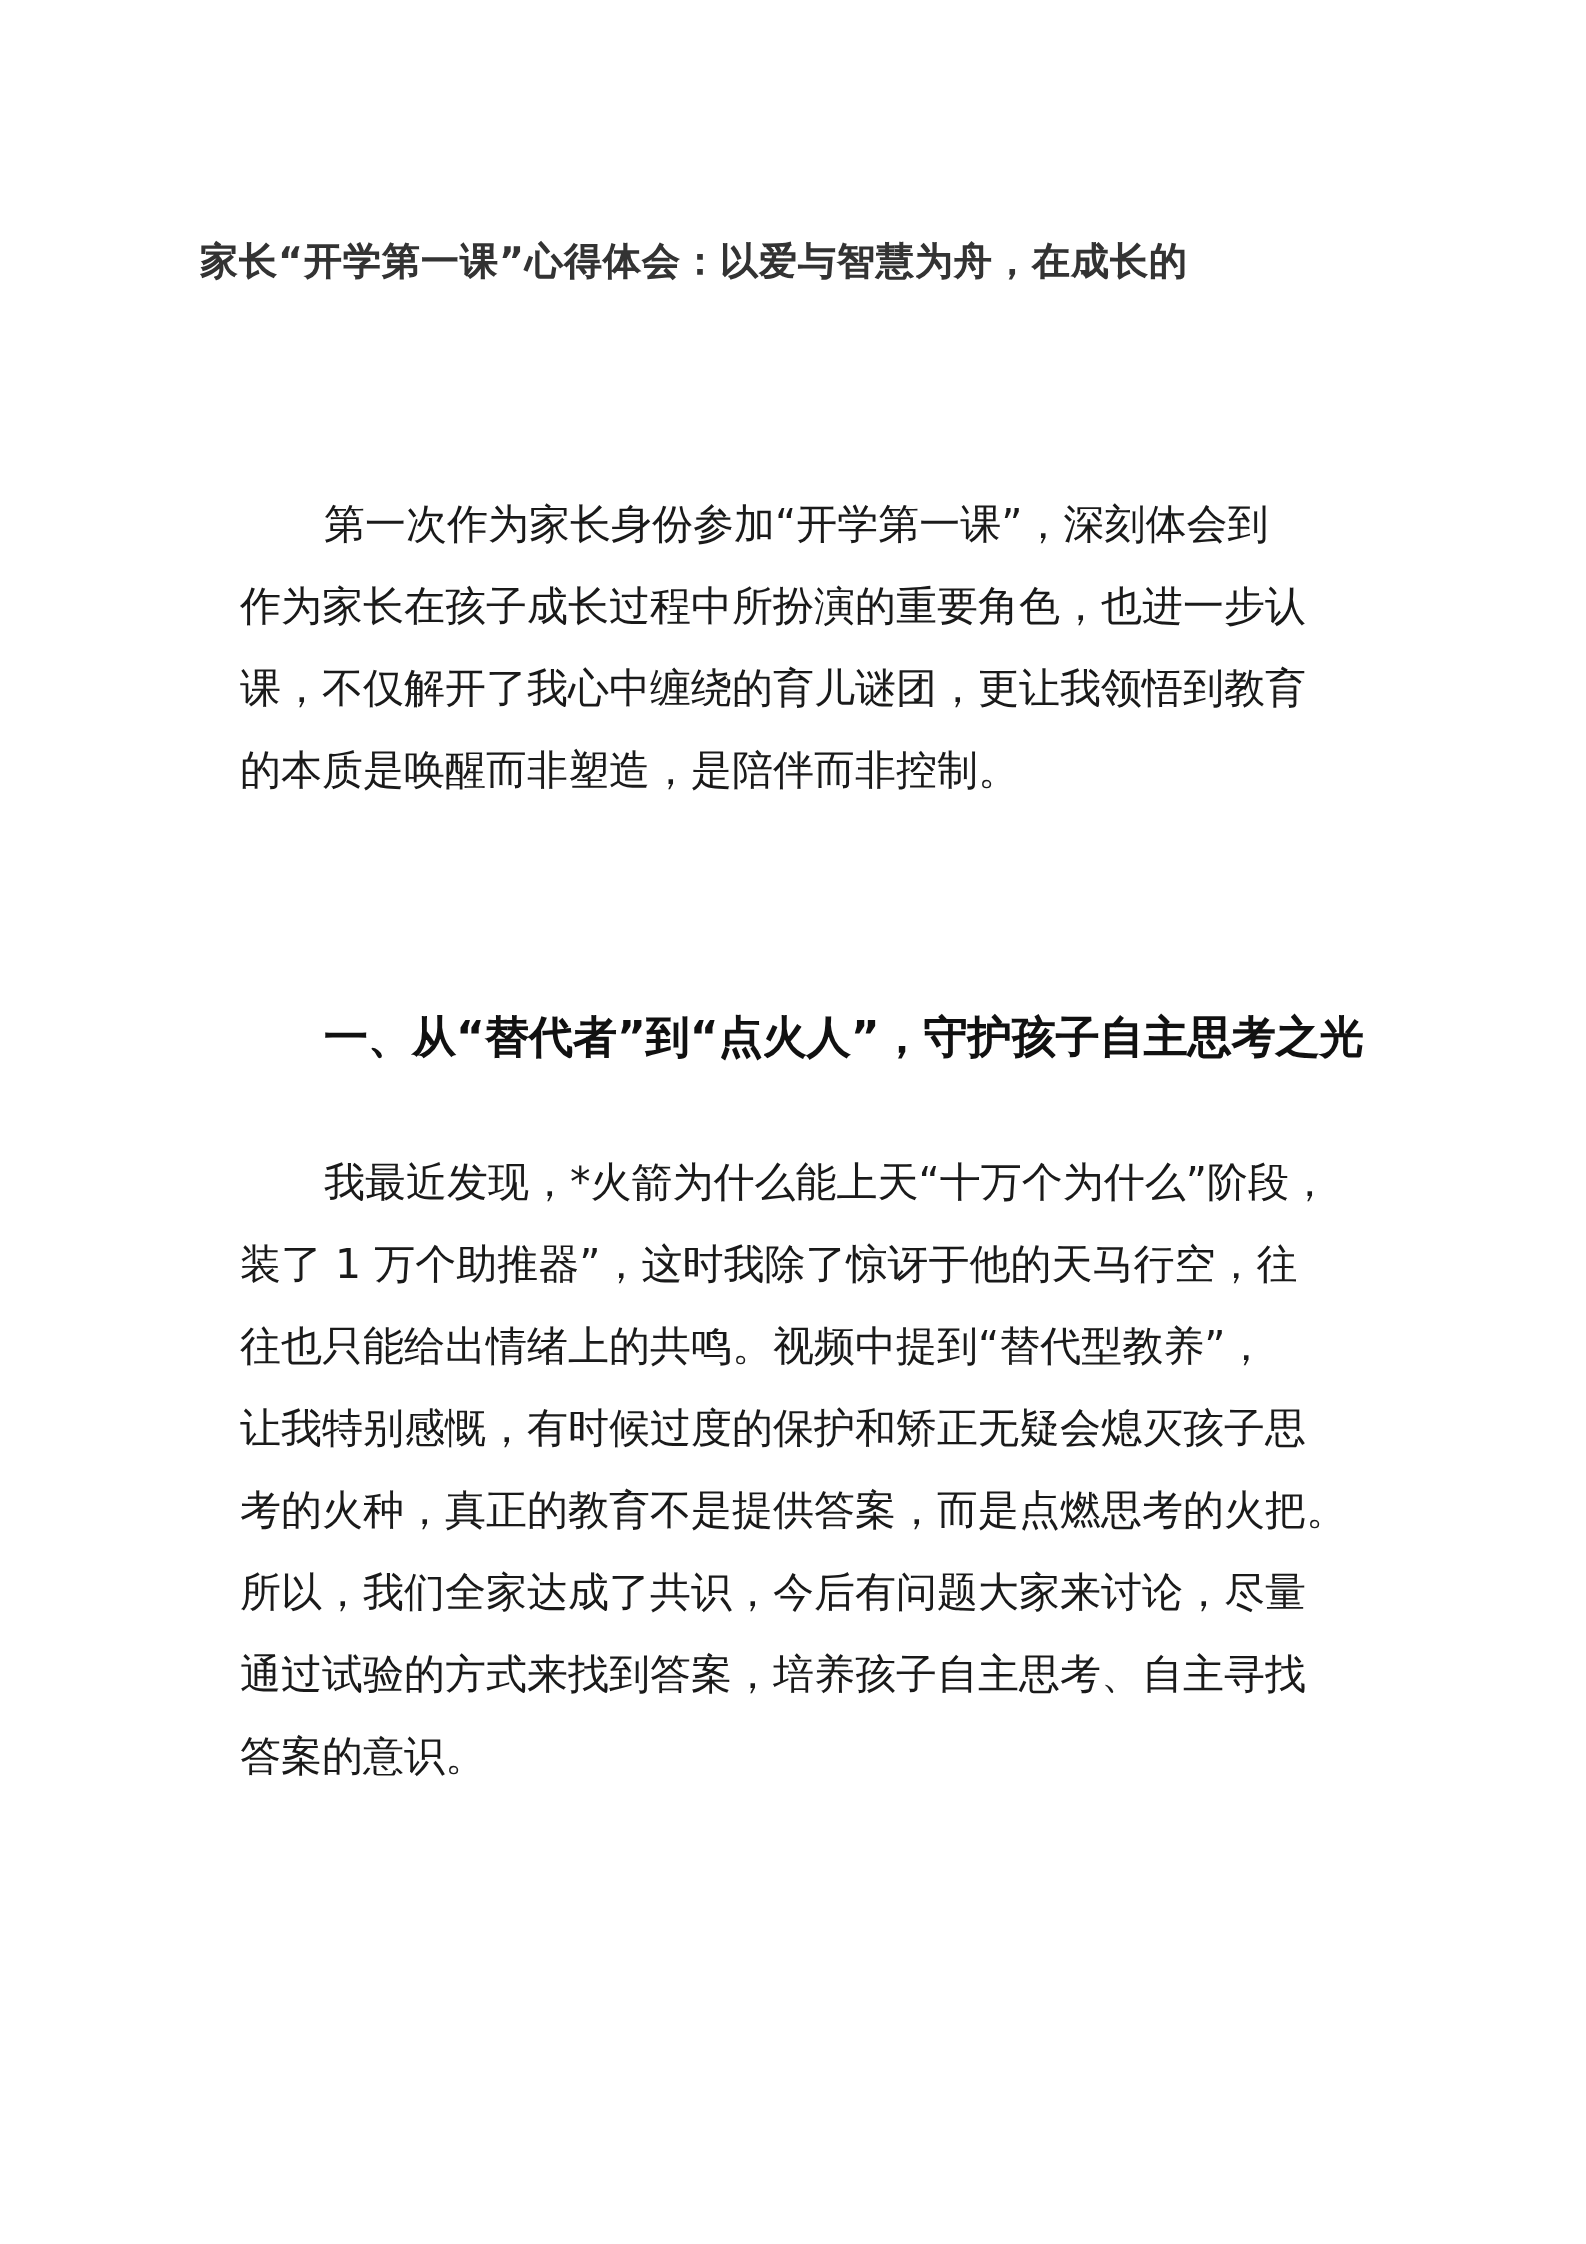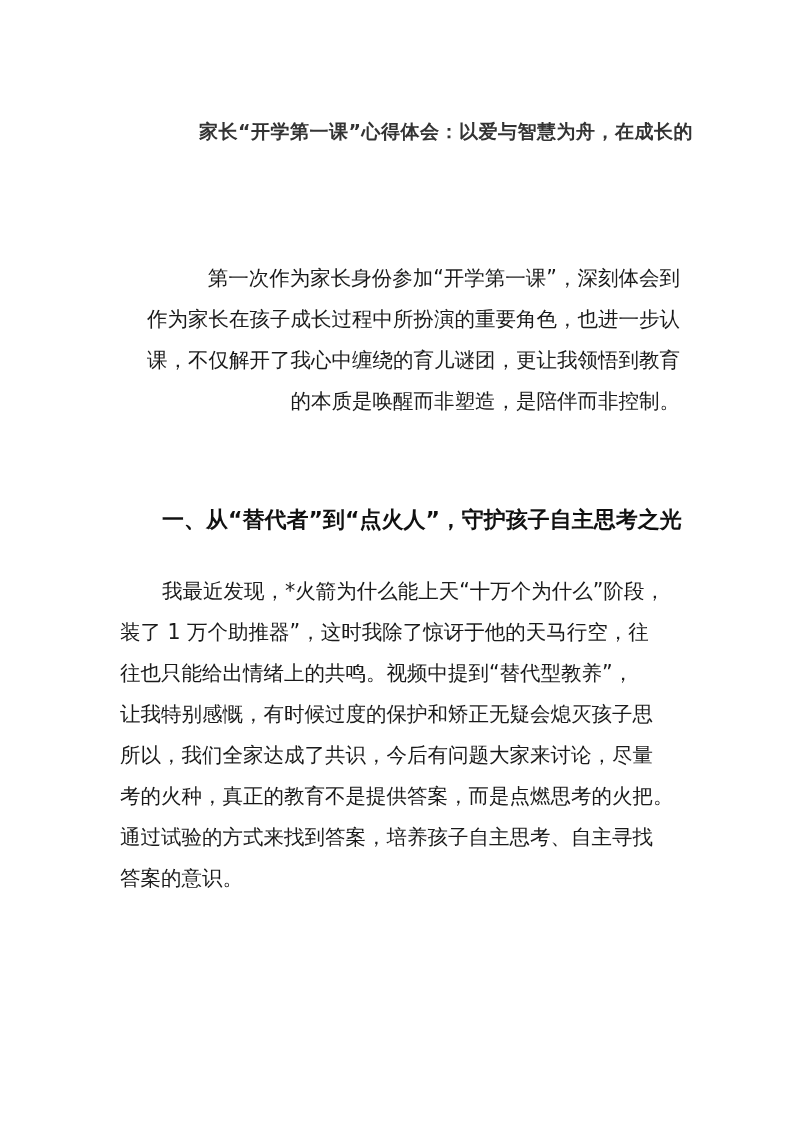--- a/index.html
+++ b/index.html
@@ -21,21 +21,21 @@
     top: 0;
     width: 793px;
     height: 1122px;
     background: #ffffff;
   }
   .title {
     position: absolute;
     left: 100px;
     width: 593px;
     top: 108px;
-    text-align: right;
+    text-align: left;
     font-size: 19px;
     font-weight: bold;
     line-height: 46px;
     color: #333333;
     letter-spacing: 0.5px;
   }
   .title .line {
     display: block;
     white-space: nowrap;
   }
@@ -57,21 +57,21 @@
   .heading {
     position: absolute;
     left: 162px;
     top: 499px;
     font-size: 22px;
     font-weight: bold;
     line-height: 41px;
     white-space: nowrap;
     color: #111111;
   }
-  #para-1 { top: 258px; text-align: right; }
+  #para-1 { top: 242px; }
   #para-2 { top: 571px; }
 </style>
 </head>
 <body>
 
 <div class="page">
 
   <div class="title">
     <span class="line">家长“开学第一课”心得体会：以爱与智慧为舟，在成长的</span>
   </div>
@@ -83,19 +83,19 @@
     <span class="line">的本质是唤醒而非塑造，是陪伴而非控制。</span>
   </div>
 
   <div class="heading">一、从“替代者”到“点火人”，守护孩子自主思考之光</div>
 
   <div class="body-block" id="para-2">
     <span class="line indent">我最近发现，*火箭为什么能上天“十万个为什么”阶段，</span>
     <span class="line">装了 1 万个助推器”，这时我除了惊讶于他的天马行空，往</span>
     <span class="line">往也只能给出情绪上的共鸣。视频中提到“替代型教养”，</span>
     <span class="line">让我特别感慨，有时候过度的保护和矫正无疑会熄灭孩子思</span>
+    <span class="line">考的火种，真正的教育不是提供答案，而是点燃思考的火把。</span>
     <span class="line">所以，我们全家达成了共识，今后有问题大家来讨论，尽量</span>
-    <span class="line">考的火种，真正的教育不是提供答案，而是点燃思考的火把。</span>
     <span class="line">通过试验的方式来找到答案，培养孩子自主思考、自主寻找</span>
     <span class="line">答案的意识。</span>
   </div>
 
 </div>
 
 </body></html>

